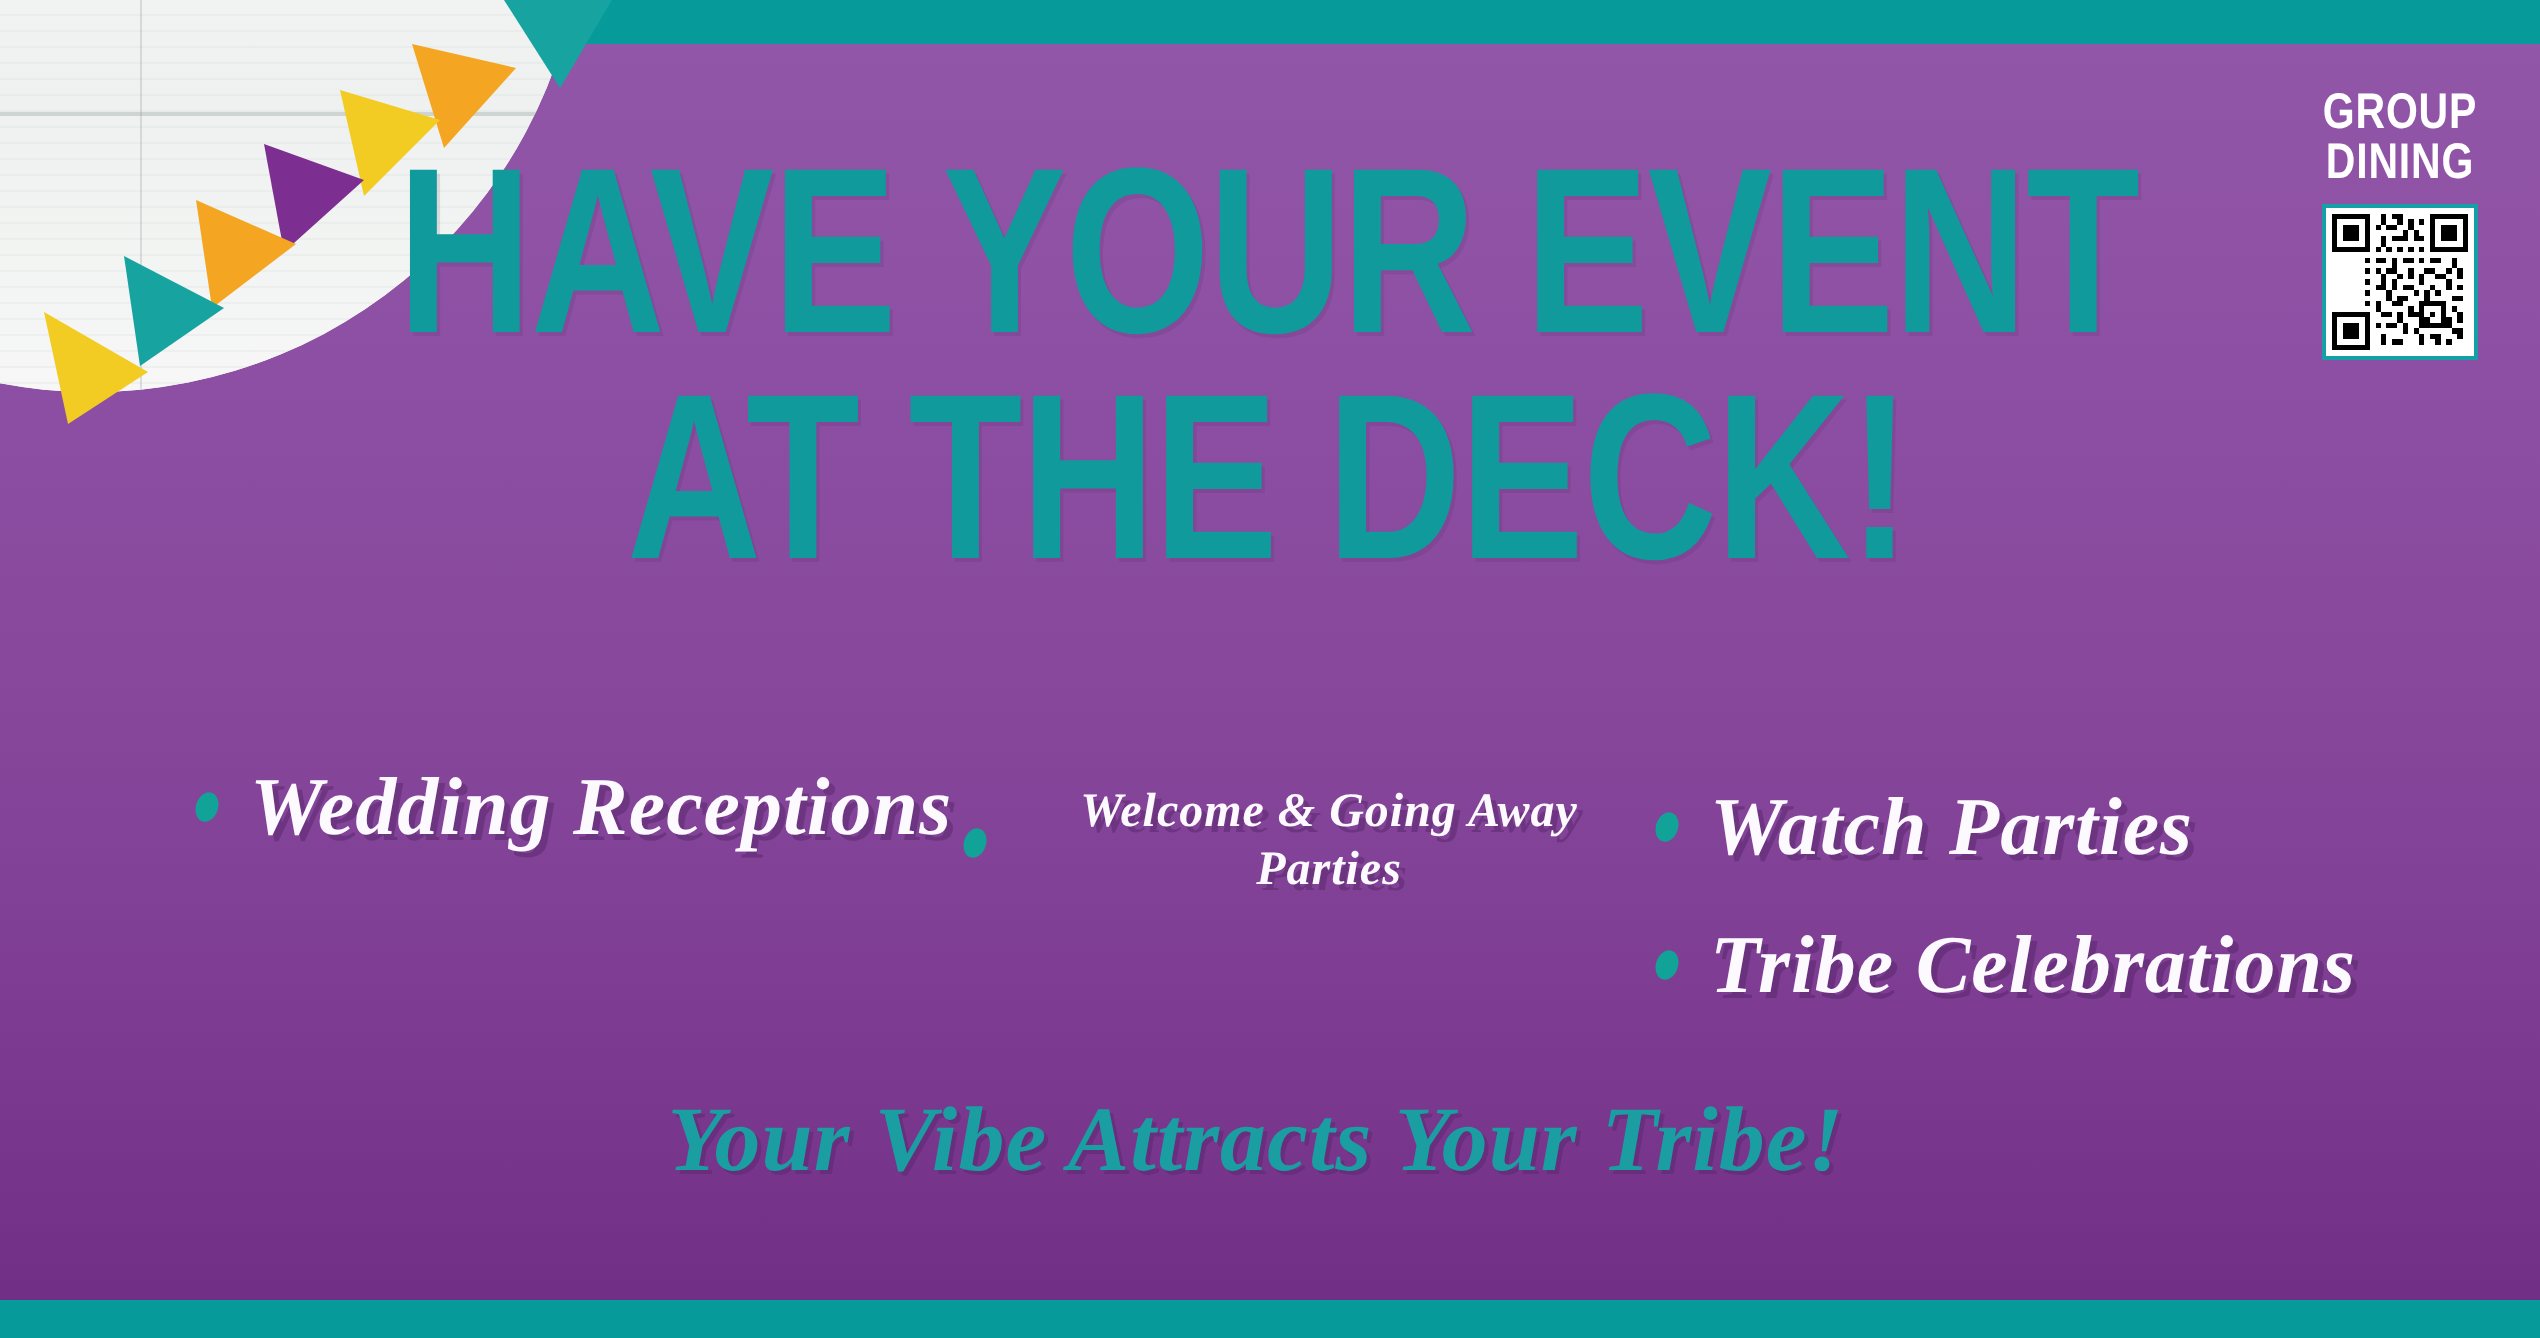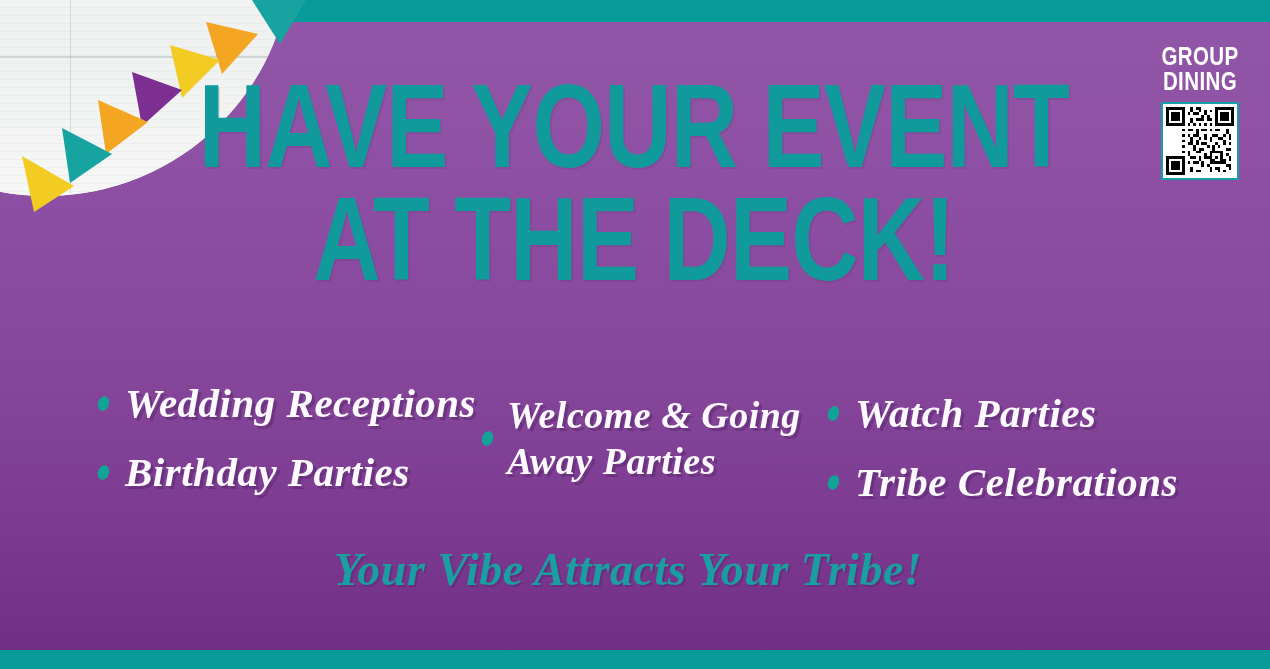--- a/index.html
+++ b/index.html
@@ -180,22 +180,22 @@
     font-style: italic;
     font-weight: 700;
     font-size: 41px;
     line-height: 1.05;
     letter-spacing: 0.5px;
     text-shadow: 3px 3px 0 rgba(70,25,85,0.35);
     white-space: nowrap;
   }
   .b-col-2 .b-text {
     white-space: normal;
-    text-align: left;
-    font-size: 38px;
+    text-align: center;
+    font-size: 24px;
     line-height: 1.22;
   }
 
   
   .tagline {
     position: absolute;
     left: 0;
     top: 543px;
     width: 1180px;
     text-align: center;
@@ -345,24 +345,20 @@
     <span class="hl-2">AT THE DECK!</span>
   </div>
 
   <div class="bullets">
 
     <div class="b-col b-col-1">
       <div class="b-item">
         <span class="b-dot"></span>
         <span class="b-text">Wedding Receptions</span>
       </div>
-      <div class="b-item">
-        <span class="b-dot"></span>
-        <span class="b-text">Birthday Parties</span>
-      </div>
     </div>
 
     <div class="b-col b-col-2">
       <div class="b-item">
         <span class="b-dot"></span>
         <span class="b-text">Welcome &amp; Going Away Parties</span>
       </div>
     </div>
 
     <div class="b-col b-col-3">

